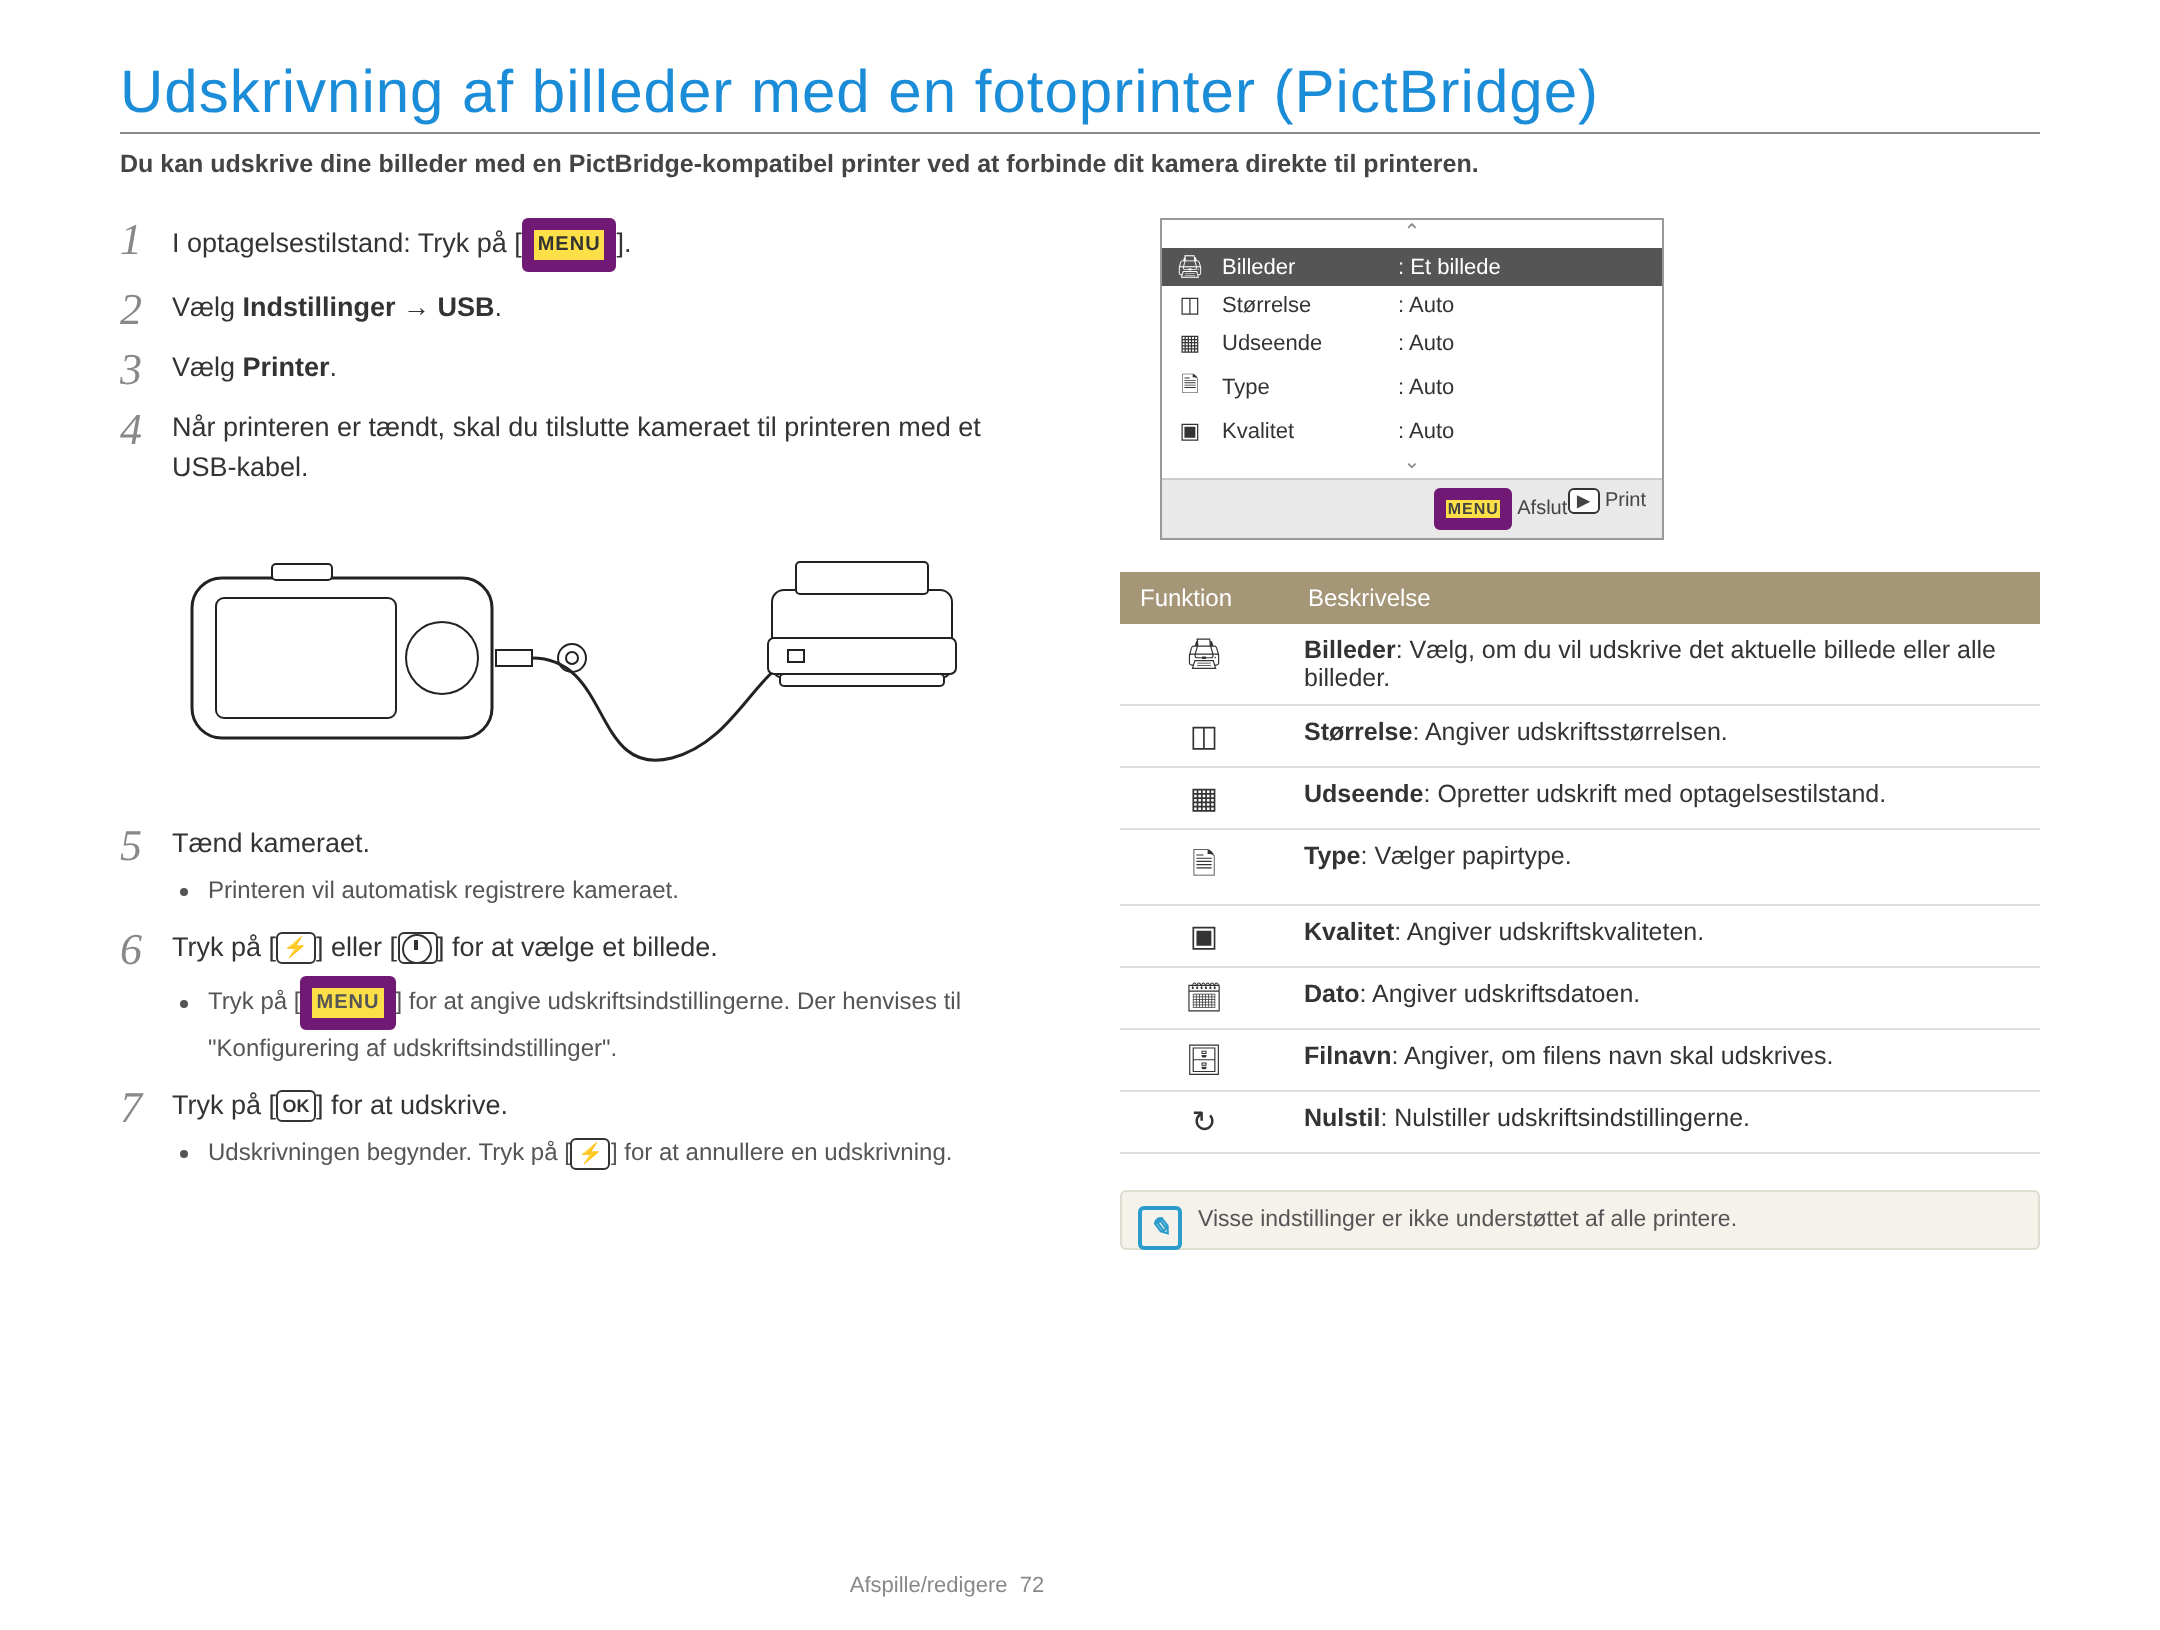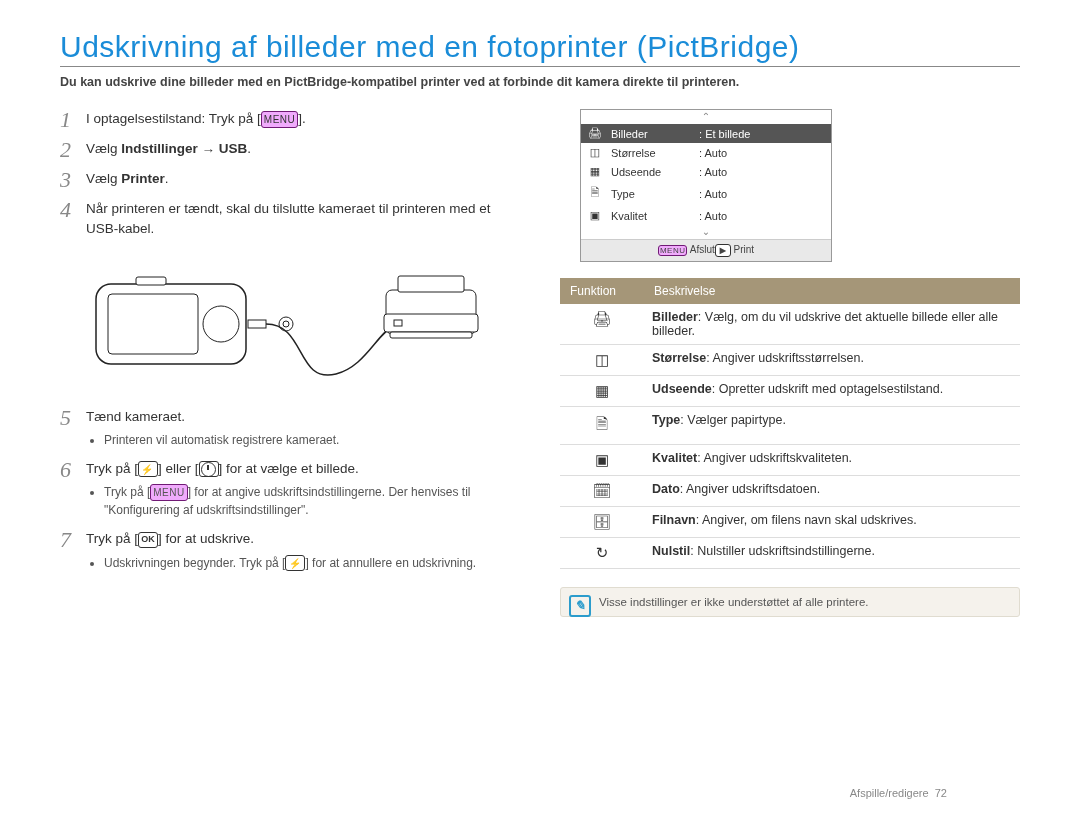--- a/index.html
+++ b/index.html
@@ -69,29 +69,29 @@
     list-style: disc;
     padding-left: 18px;
     margin: 4px 0 2px 0;
     font-size: 12px;
     color: #555;
   }
   .sub li { margin-bottom:2px; }
 
   .btn-menu {
     display:inline-block;
-    border:1px solid #701a75;
+    border:6px solid #701a75;
     border-radius:3px;
     padding:0 2px;
-    font-weight:normal;
+    font-weight:bold;
     font-size:10px;
     font-family: Arial;
     letter-spacing:0.5px;
     vertical-align:middle;
-    background:#f0abfc;
+    background:#fde047;
   }
   .btn-box {
     display:inline-flex;
     align-items:center;
     justify-content:center;
     border:1px solid #333;
     border-radius:3px;
     width:18px;
     height:14px;
     font-weight:bold;
@@ -133,21 +133,21 @@
     align-items:center;
     padding: 3px 8px 3px 6px;
     gap: 8px;
   }
   .lcd-row.sel { background:#555; color:#fff; }
   .lcd-row .ic { width:16px; display:inline-flex; justify-content:center;}
   .lcd-row .nm { width:80px; }
   .lcd-row .vl::before { content: ": "; }
   .lcd-bar {
     display:flex;
-    justify-content: center;
+    justify-content: flex-end;
     padding: 4px 8px;
     background:#e9e9e9;
     color:#444;
     font-size:10px;
     border-top:1px solid #ccc;
   }
 
   table.desc {
     border-collapse: collapse;
     width: 100%;
@@ -190,21 +190,21 @@
     line-height:18px;
     font-style:italic;
     font-weight:bold;
   }
 
   .footer {
     position: absolute;
     bottom: 16px;
     left: 0;
     width: 947px;
-    text-align: right;
+    text-align: center;
     font-size: 11px;
     color:#888;
   }
 
   .timer-icon { display:inline-block; width:13px;height:13px;border:1.5px solid #333;border-radius:50%;position:relative;vertical-align:middle;}
   .timer-icon::before{content:"";position:absolute;left:5px;top:2px;width:1.5px;height:5px;background:#333;}
   .flash-tri { font-family: Arial; }
 </style>
 </head>
 <body>

